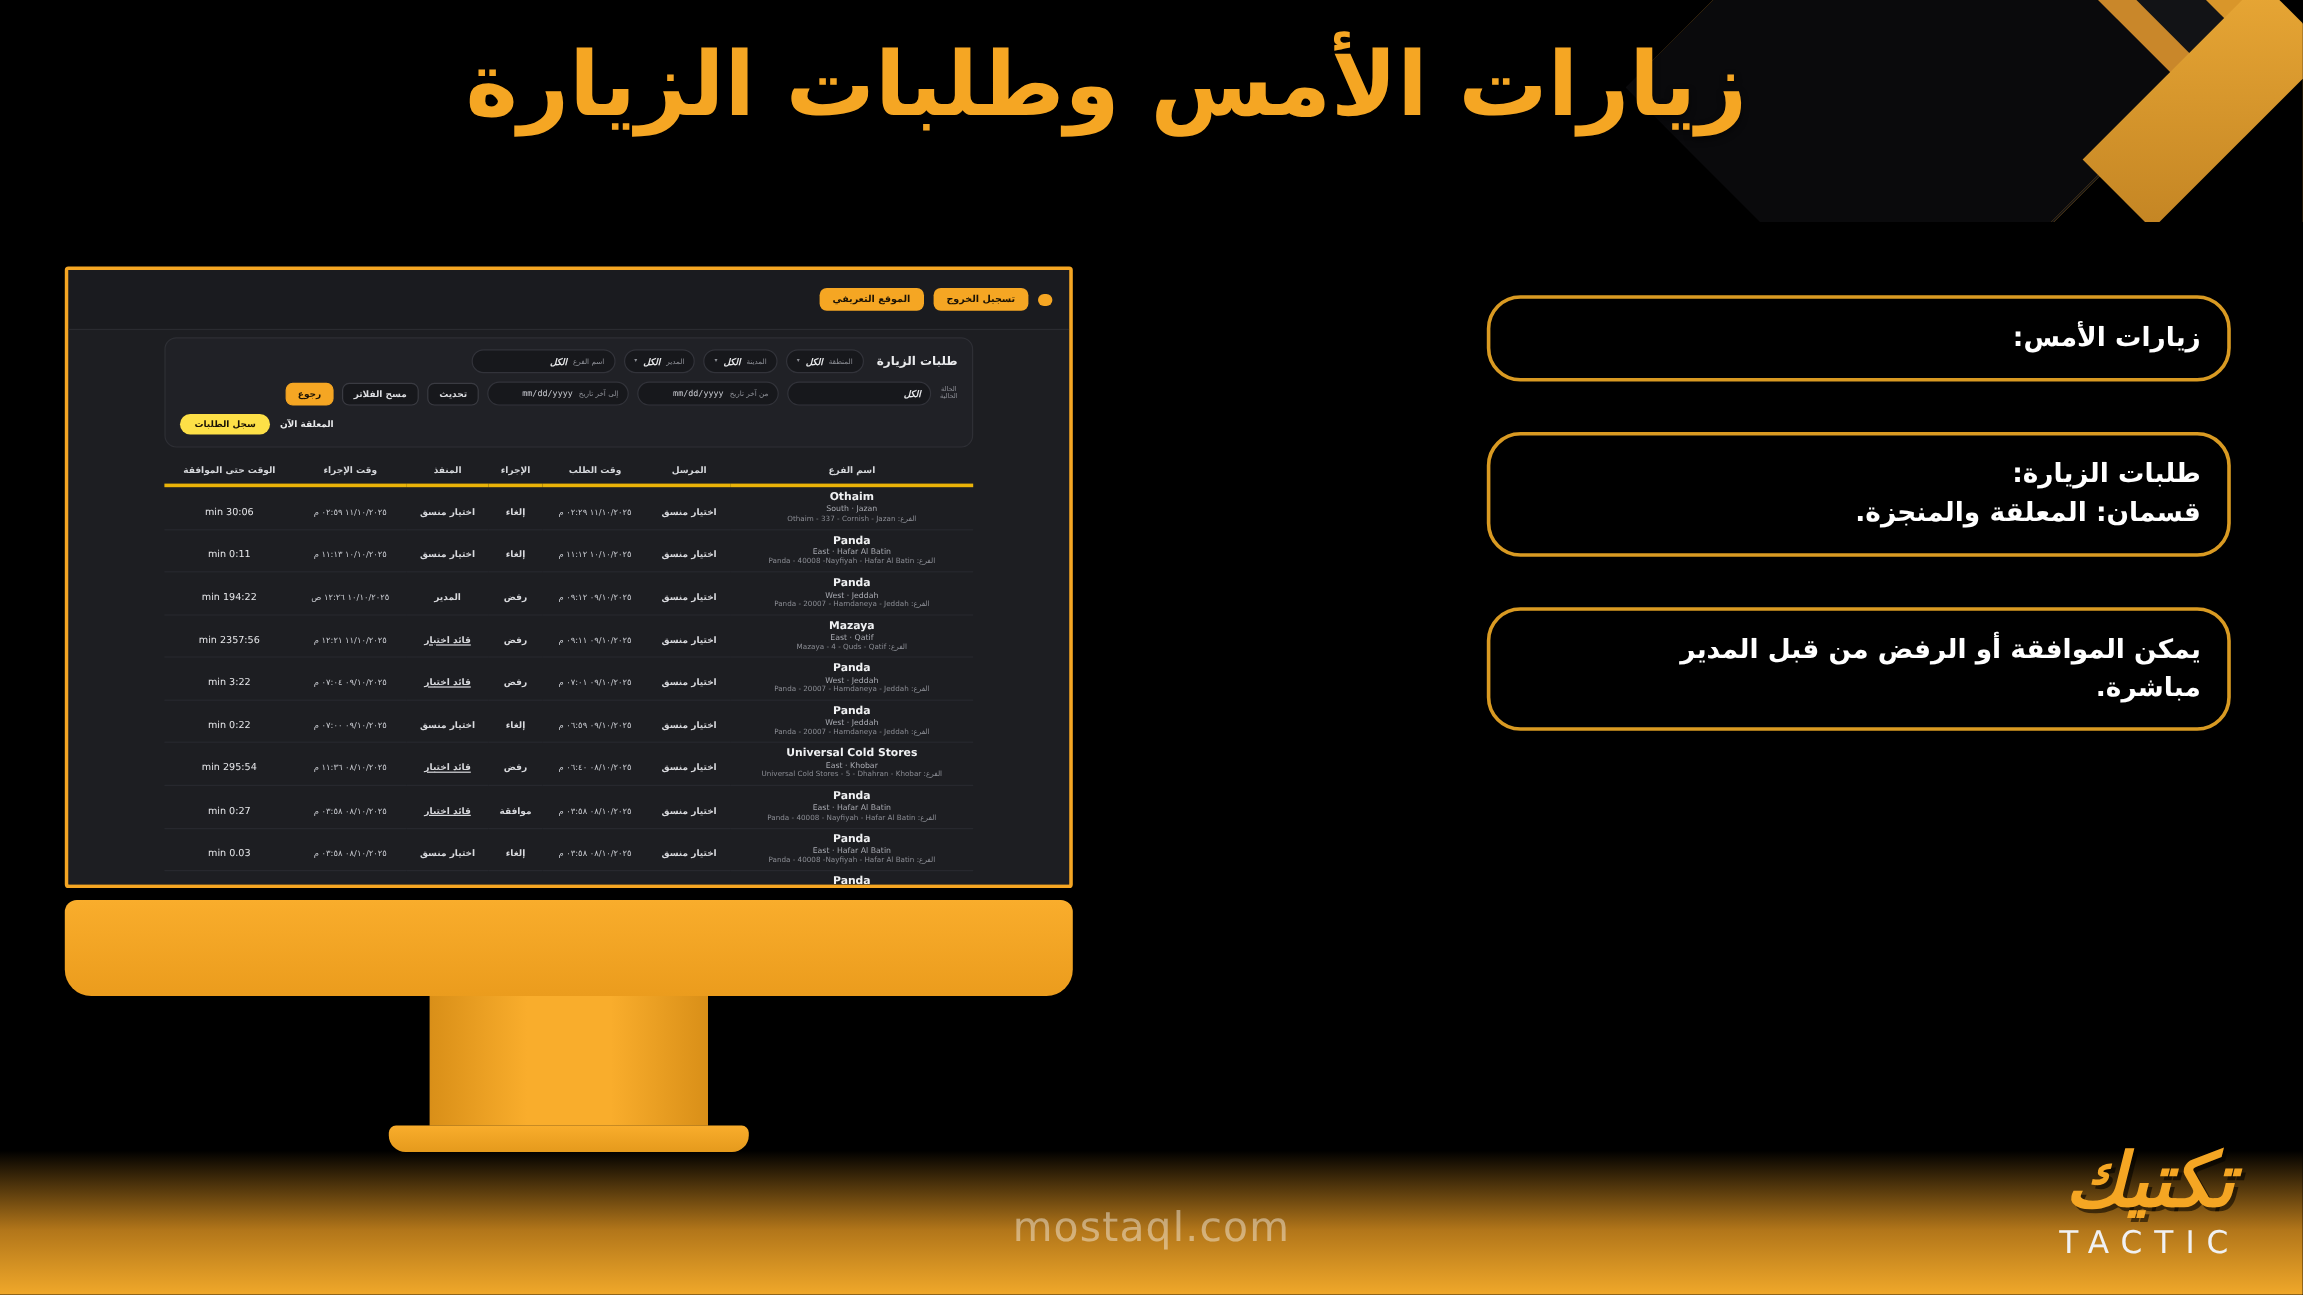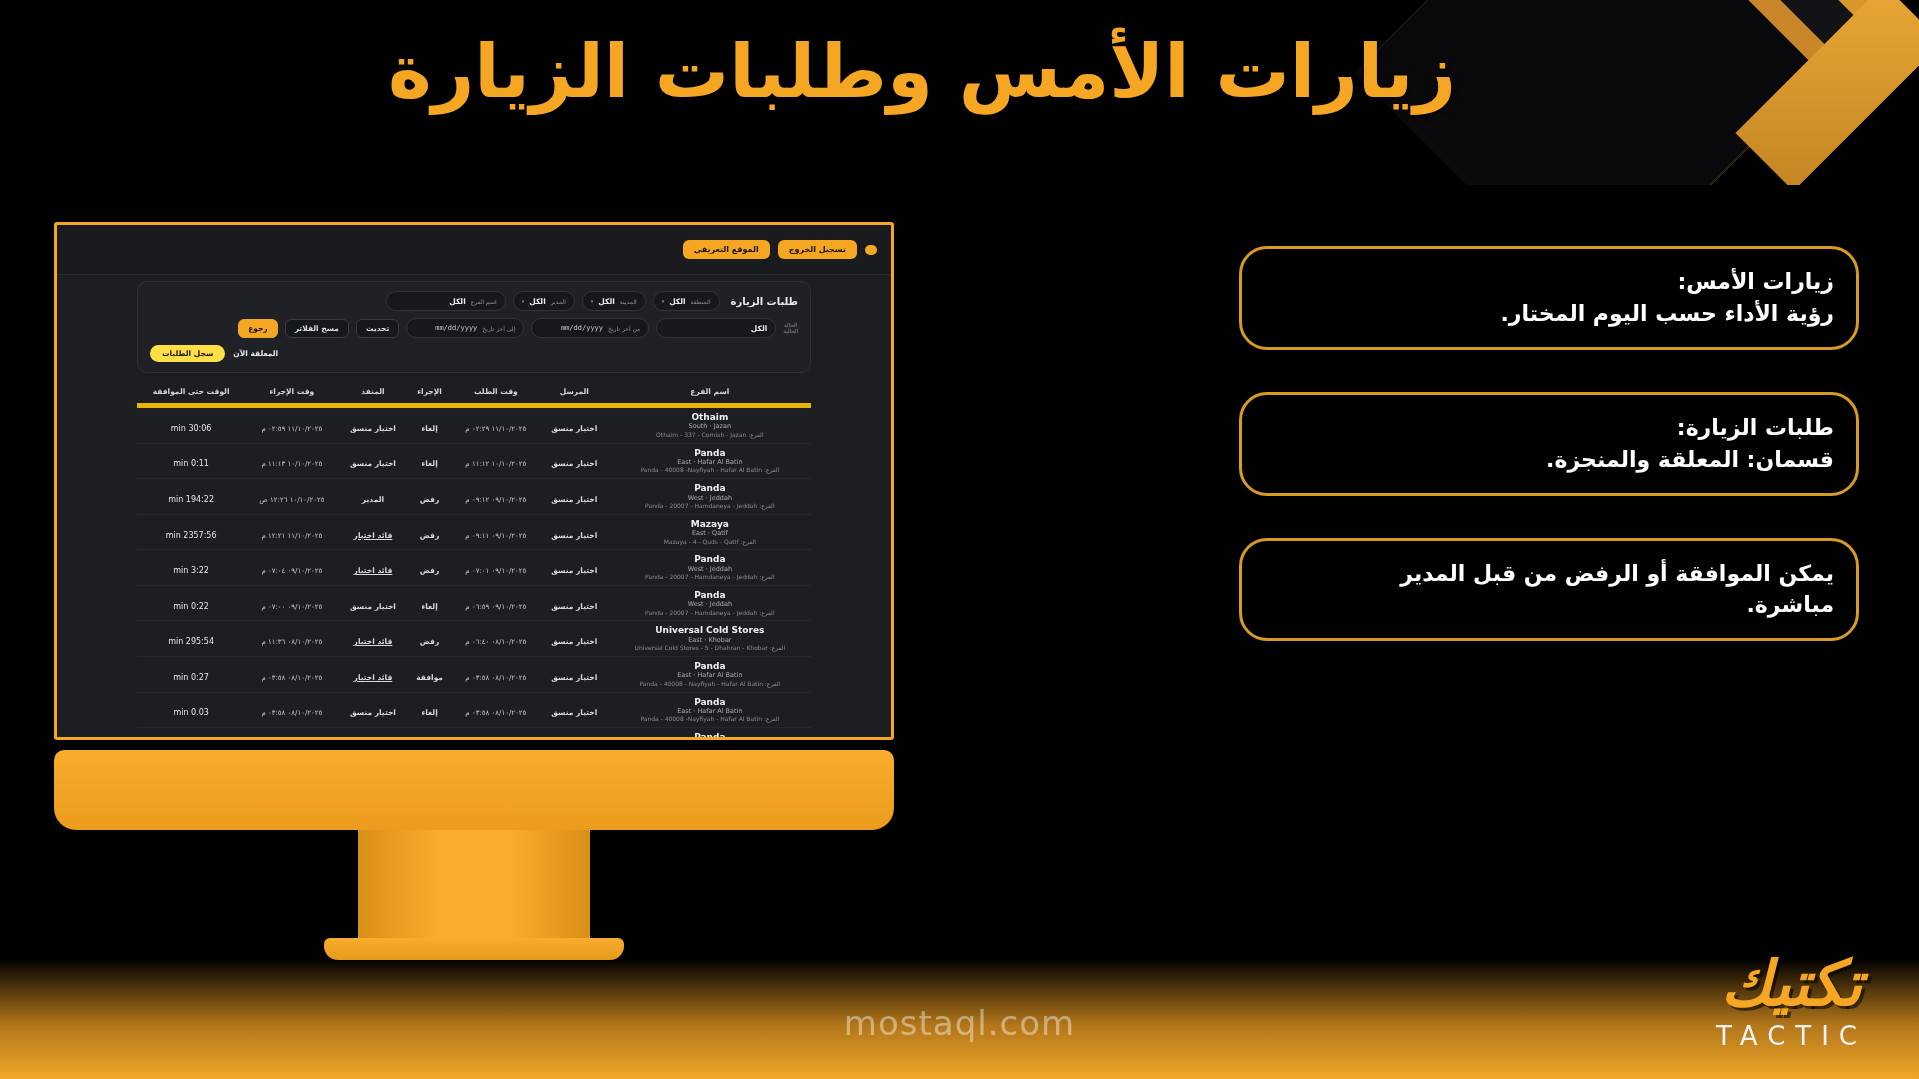--- a/index.html
+++ b/index.html
@@ -108,21 +108,21 @@
     font-size:10px; font-weight:bold; color:#e9eaec;
     white-space:nowrap; margin-left:4px;
   }
   .field{
     display:flex; align-items:center; gap:5px;
     background:#17181c; border:1px solid #32333a;
     border-radius:13px; padding:3px 8px;
     height:20px; white-space:nowrap;
   }
   .field-label{ font-size:6px; color:#8e9097; }
-  .field-value{ font-size:7.5px; color:#e9eaec; font-weight:bold; }
+  .field-value{ font-size:7.5px; color:#e9eaec; font-weight:bold;font-style:italic; }
   .caret{ font-size:5px; color:#8e9097; }
   .field.wide{ min-width:120px; }
   .field.date{ min-width:118px; }
   .date-input{
     font-size:7px; color:#c9cbd1;
     font-family:"DejaVu Sans Mono","Liberation Mono",monospace;
   }
   .mini-btn{
     background:#17181c; border:1px solid #3a3b42;
     border-radius:6px; color:#dcdde1;
@@ -141,21 +141,21 @@
     background:#fde047; color:#1a1205; font-size:7.5px; font-weight:bold;
     border-radius:11px; padding:4px 12px; cursor:pointer; white-space:nowrap;
   }
 
   
   .table-wrap{ margin-top:8px; }
   table{ width:100%; border-collapse:collapse; }
   thead th{
     font-size:7.5px; font-weight:bold; color:#d5d7db;
     padding:6px 4px 7px 4px;
-    border-bottom:5px solid #eab308;
+    border-bottom:3px solid #eab308;
     white-space:nowrap;
   }
   tbody td{
     padding:4px 4px; border-bottom:1px solid #27282e;
     vertical-align:middle; text-align:center;
   }
   .branch-name{ font-size:9px; font-weight:bold; color:#f0f1f3; line-height:1.15; }
   .branch-region{ font-size:6.5px; color:#a9abb2; line-height:1.3; }
   .branch-full{ font-size:6px; color:#8b8d94; line-height:1.3; }
   .cell-ar{ font-size:7.5px; color:#d9dade; font-weight:bold; white-space:nowrap; }
@@ -452,21 +452,20 @@
   </div>
 
   <div class="monitor-base"></div>
   <div class="monitor-neck"></div>
   <div class="monitor-foot"></div>
 </div>
 
 <div class="callouts">
   <div class="callout">
     <span>زيارات الأمس:</span>
-    <span class="l2">رؤية الأداء حسب اليوم المختار.</span>
   </div>
   <div class="callout">
     <span>طلبات الزيارة:</span>
     <span class="l2">قسمان: المعلقة والمنجزة.</span>
   </div>
   <div class="callout">
     <span>يمكن الموافقة أو الرفض من قبل المدير</span>
     <span class="l2">مباشرة.</span>
   </div>
 </div>

